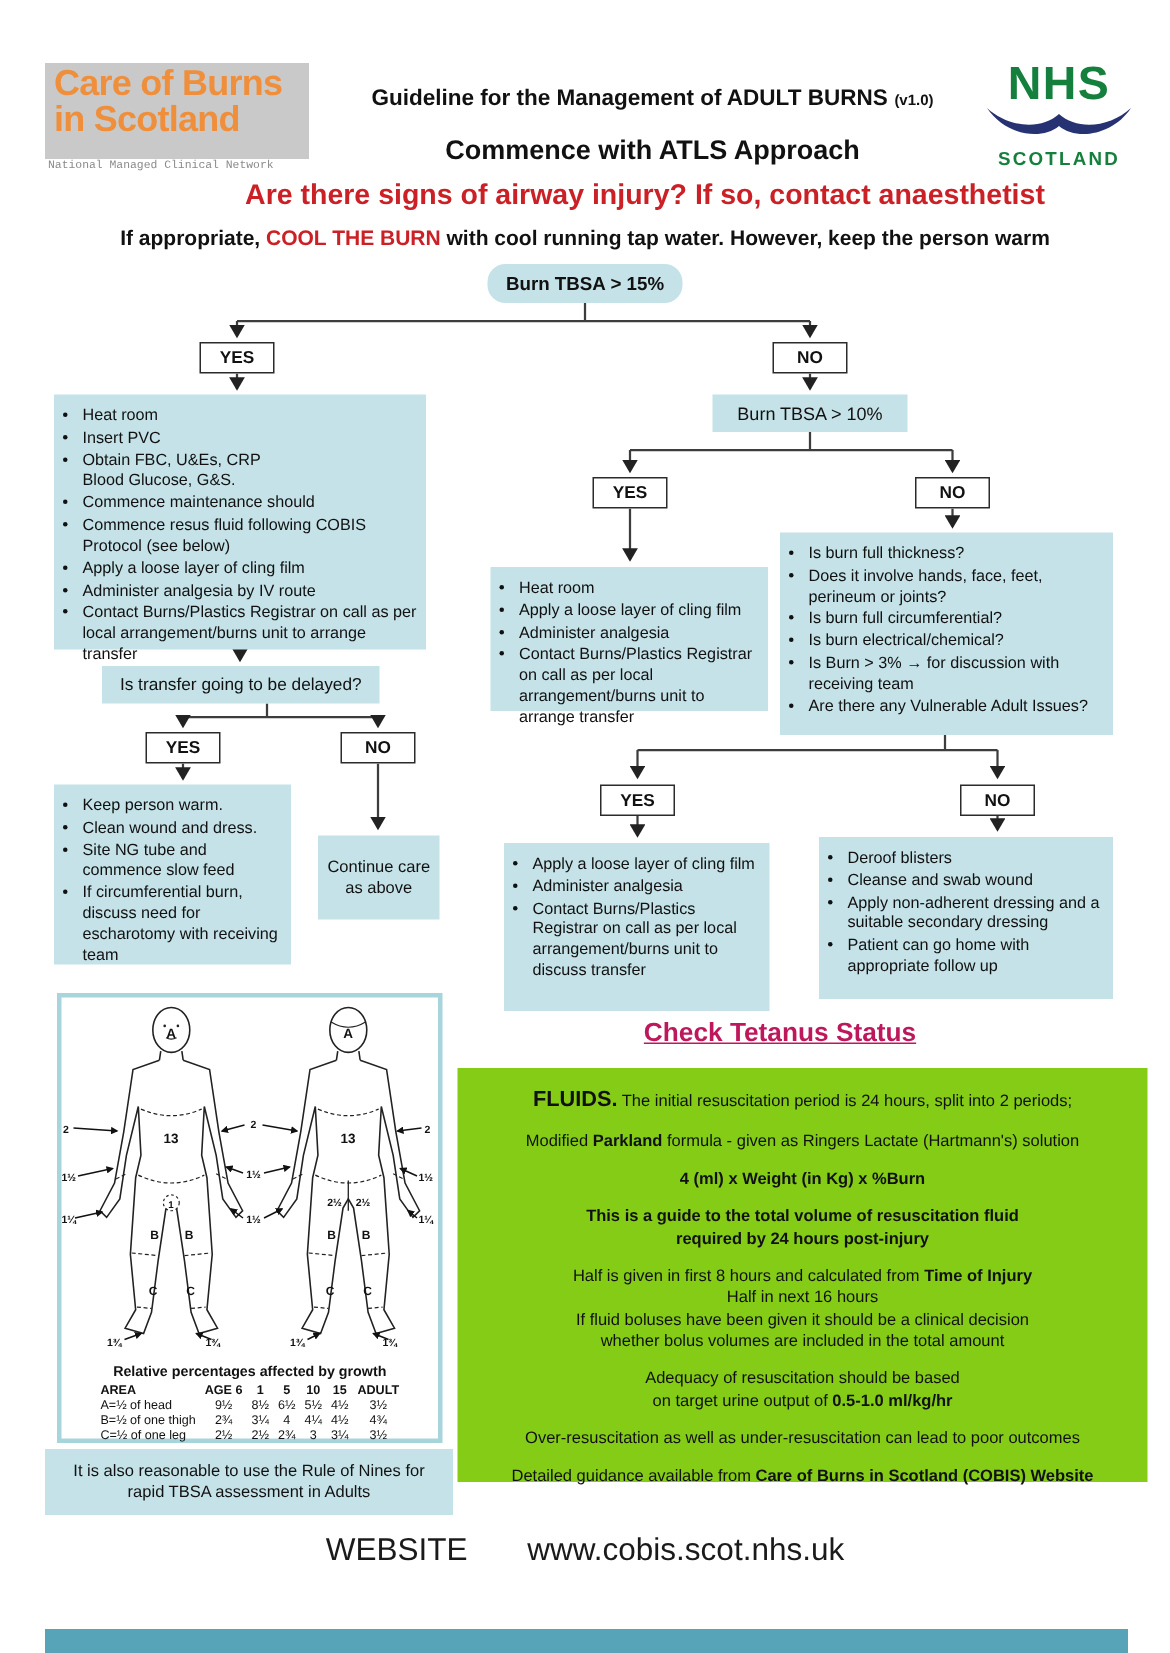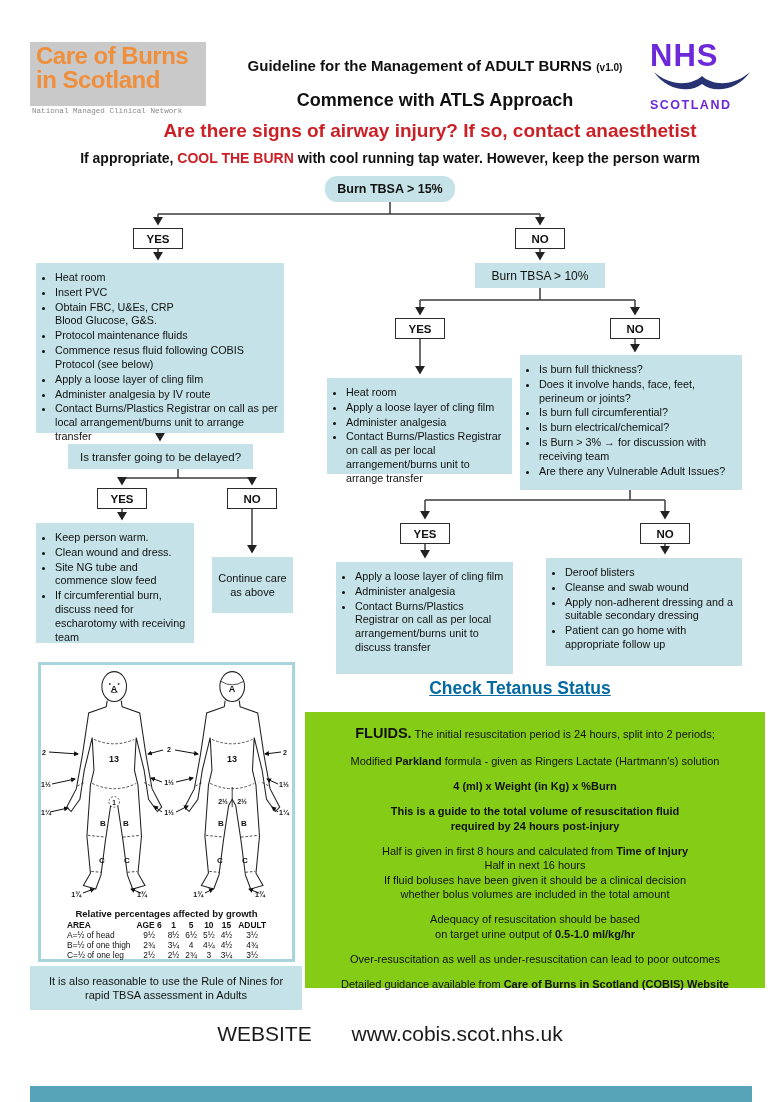--- a/index.html
+++ b/index.html
@@ -8,40 +8,40 @@
   .abs{position:absolute;}
   
   .logo-box{left:30px;top:42px;width:176px;height:64px;background:#c9c9c9;
             padding:2px 6px;box-sizing:border-box;}
   .logo-l{font-weight:bold;font-size:24px;line-height:0.98;color:#ef8f3c;letter-spacing:-0.5px;}
   .logo-sub{left:30px;top:107px;width:180px;font-size:7.6px;color:#8a8a8a;padding-left:2px;font-family:Liberation Mono, monospace;}
   .title-wrap{left:205px;top:57px;width:460px;text-align:center;}
   .title-main{font-size:15px;font-weight:bold;}
   .title-ver{font-size:10px;font-weight:bold;}
   .title-sub{font-size:18px;font-weight:bold;margin-top:15px;}
-  .nhs{left:650px;top:40px;width:112px;color:#6d28d9;}
+  .nhs{left:650px;top:40px;width:112px;text-align:center;color:#15803d;}
   .nhs-top{font-size:31px;font-weight:bold;letter-spacing:1px;line-height:1;}
   .nhs-bot{font-size:12.5px;font-weight:bold;letter-spacing:1.5px;margin-top:1px;}
   
   .airway{left:80px;top:120px;width:700px;text-align:center;color:#cb2026;
           font-size:19px;font-weight:bold;}
   .cool{left:0;top:150px;width:780px;text-align:center;font-size:14px;font-weight:bold;}
   .red{color:#cb2026;}
   
   .qbox{background:#c4e2e7;text-align:center;box-sizing:border-box;
         display:flex;align-items:center;justify-content:center;}
   .ynbox{background:#fff;border:1.6px solid #2b2b2b;font-weight:bold;font-size:11.5px;
          display:flex;align-items:center;justify-content:center;box-sizing:border-box;}
   .cbox{background:#c4e2e7;font-size:10.8px;line-height:1.28;box-sizing:border-box;
         padding:7px 6px 7px 4px;}
   .cbox ul{margin:0;padding:0 0 0 15px;list-style:disc outside;}
   .cbox li{margin:1px 0;white-space:pre-line;}
   svg.flowlines{left:0;top:0;width:780px;height:1102px;pointer-events:none;}
   
-  .tetanus{left:290px;top:678px;width:460px;text-align:center;color:#0369a1;
+  .tetanus{left:290px;top:678px;width:460px;text-align:center;color:#be185d;
            font-size:17.5px;font-weight:bold;text-decoration:underline;}
   .fluids{left:305px;top:712px;width:460px;height:276px;background:#84cc16;
           box-sizing:border-box;padding:12px 14px;text-align:center;font-size:11px;line-height:1.3;}
   .fluids p{margin:0 0 11px 0;white-space:pre-line;}
   .f-big{font-size:14.5px;font-weight:bold;}
   .b{font-weight:bold;}
   
   .lund{left:38px;top:662px;width:257px;height:300px;background:#fff;
         border:3px solid #a8d4dc;box-sizing:border-box;}
   .lund-title{text-align:center;font-size:9.5px;font-weight:bold;margin:1px 0 1px 0;}
@@ -122,21 +122,21 @@
 
   <div class="abs ynbox" style="left:133px;top:228px;width:50px;height:21px;">YES</div>
   <div class="abs ynbox" style="left:515px;top:228px;width:50px;height:21px;">NO</div>
 
   <div class="abs cbox" style="left:36px;top:263px;width:248px;height:170px;">
     <ul>
       <li>Heat room</li>
       <li>Insert PVC</li>
       <li>Obtain FBC, U&amp;Es, CRP
 Blood Glucose, G&amp;S.</li>
-      <li>Protocol maintenance fluids</li>
+      <li>Commence maintenance should</li>
       <li>Commence resus fluid following COBIS
 Protocol (see below)</li>
       <li>Apply a loose layer of cling film</li>
       <li>Administer analgesia by IV route</li>
       <li>Contact Burns/Plastics Registrar on call as per local arrangement/burns unit to arrange transfer</li>
     </ul>
   </div>
 
   <div class="abs qbox" style="left:475px;top:263px;width:130px;height:25px;font-size:12px;">Burn TBSA &gt; 10%</div>
 

